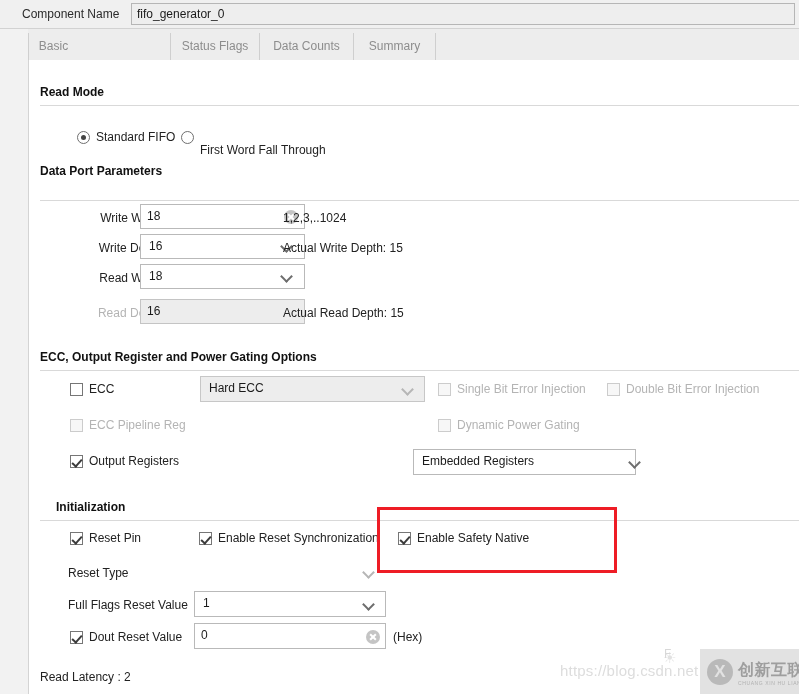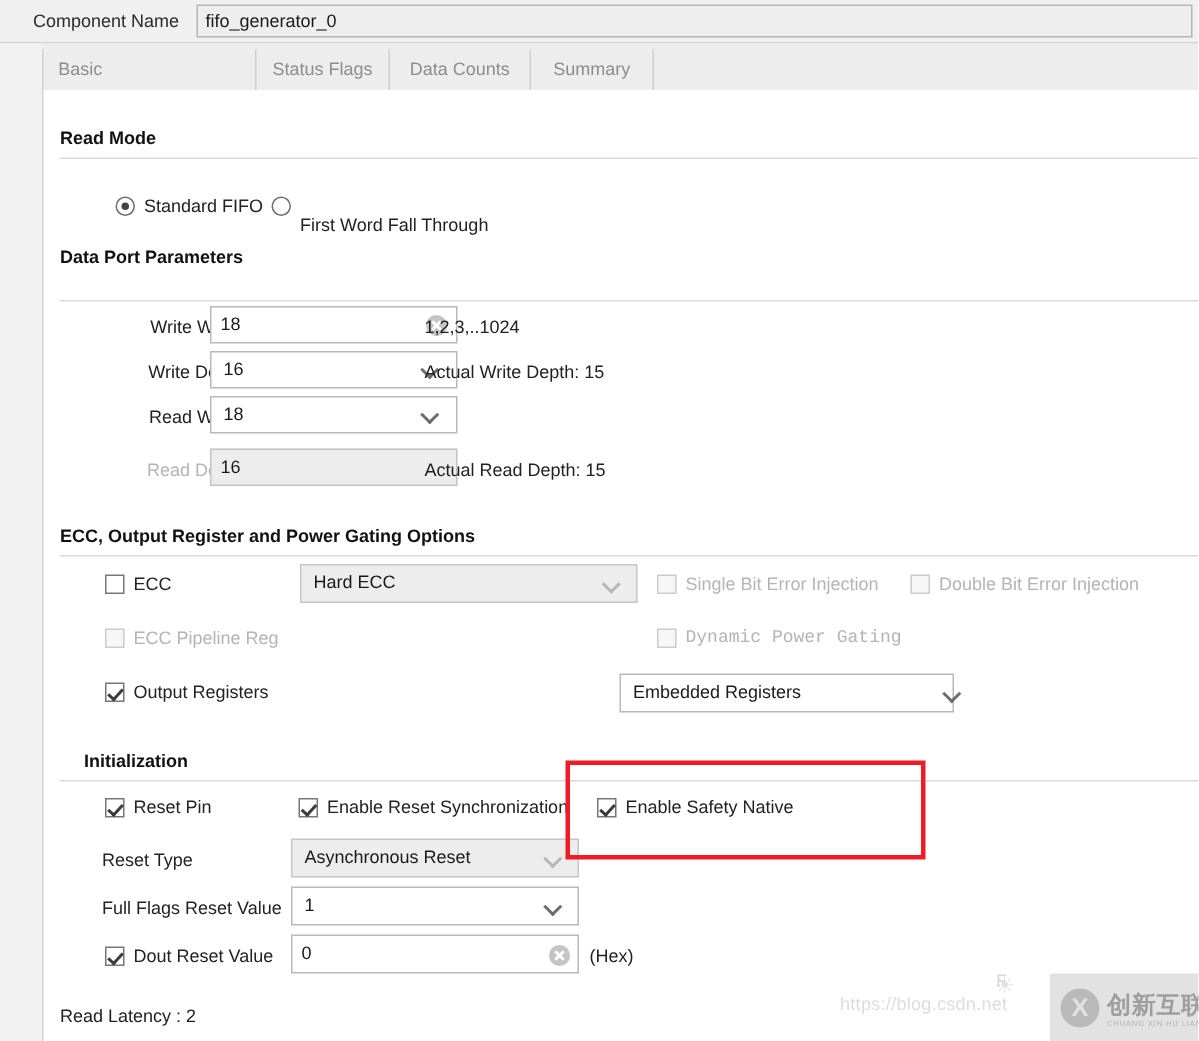--- a/index.html
+++ b/index.html
@@ -243,21 +243,21 @@
     width: 240px; height: 66px;
     border: 3px solid #ee1c25;
     box-sizing: border-box;
     background: transparent;
   }
 
   
   #wm-url {
     position: absolute;
     left: 560px; top: 662px;
-    font-size: 12px;
+    font-size: 15px;
     color: #dddddd;
     white-space: nowrap;
     letter-spacing: 0.2px;
   }
   #wm-wechat {
     position: absolute;
     left: 664px; top: 647px;
     font-size: 12px;
     color: #d8d8d8;
     white-space: nowrap;
@@ -384,42 +384,41 @@
   <div class="cbx disabled" style="left:409px; top:323px;"></div>
   <div class="lbl disabled" style="left:428px; top:322px;">Single Bit Error Injection</div>
 
   <div class="cbx disabled" style="left:578px; top:323px;"></div>
   <div class="lbl disabled" style="left:597px; top:322px;">Double Bit Error Injection</div>
 
   <div class="cbx disabled" style="left:41px; top:359px;"></div>
   <div class="lbl disabled" style="left:60px; top:358px;">ECC Pipeline Reg</div>
 
   <div class="cbx disabled" style="left:409px; top:359px;"></div>
-  <div class="lbl disabled" style="left:428px; top:358px;font-family:Liberation Mono, monospace;">Dynamic Power Gating</div>
+  <div class="lbl disabled" style="left:428px; top:358px;">Dynamic Power Gating</div>
 
   <div class="cbx checked" style="left:41px; top:395px;"></div>
   <div class="lbl" style="left:60px; top:394px;">Output Registers</div>
 
   <div class="combo" style="left:384px; top:389px; width:223px; height:26px;">Embedded Registers</div>
   <div class="chev" style="left:600px; top:397px;"></div>
 
   <div class="section-title" style="left:11px; top:440px;padding-left:16px;">Initialization</div>
   <div class="section-rule" style="left:11px; top:460px; width:759px;"></div>
 
   <div class="cbx checked" style="left:41px; top:472px;"></div>
   <div class="lbl" style="left:60px; top:471px;">Reset Pin</div>
 
   <div class="cbx checked" style="left:170px; top:472px;"></div>
   <div class="lbl" style="left:189px; top:471px;">Enable Reset Synchronization</div>
 
   <div class="cbx checked" style="left:369px; top:472px;"></div>
   <div class="lbl" style="left:388px; top:471px;">Enable Safety Native</div>
 
   <div class="lbl" style="left:39px; top:506px;">Reset Type</div>
-  <div class="combo grey" style="left:165px; top:499px; width:192px; height:26px;">Asynchronous Reset</div>
   <div class="chev muted" style="left:334px; top:507px;"></div>
 
   <div class="lbl" style="left:39px; top:538px;">Full Flags Reset Value</div>
   <div class="combo" style="left:165px; top:531px; width:192px; height:26px;">1</div>
   <div class="chev" style="left:334px; top:539px;"></div>
 
   <div class="cbx checked" style="left:41px; top:571px;"></div>
   <div class="lbl" style="left:60px; top:570px;">Dout Reset Value</div>
   <div class="tfield" style="left:165px; top:563px; width:192px; height:26px;">0</div>
   <div class="clear-ic" style="left:337px; top:570px;"></div>

